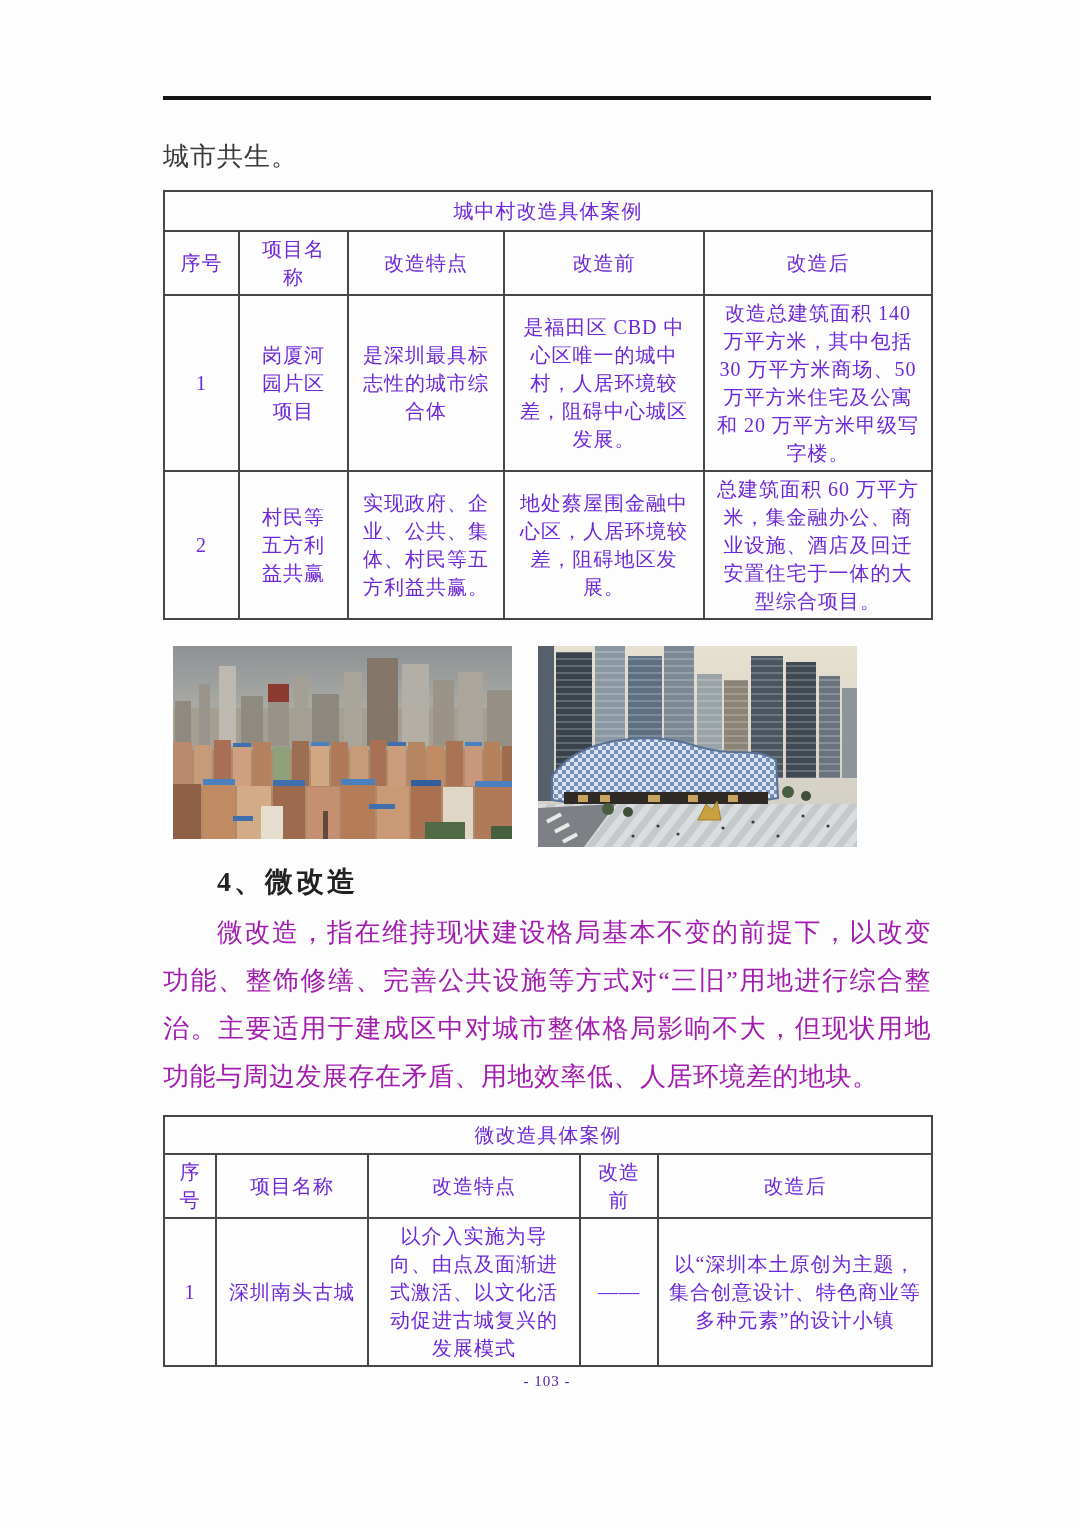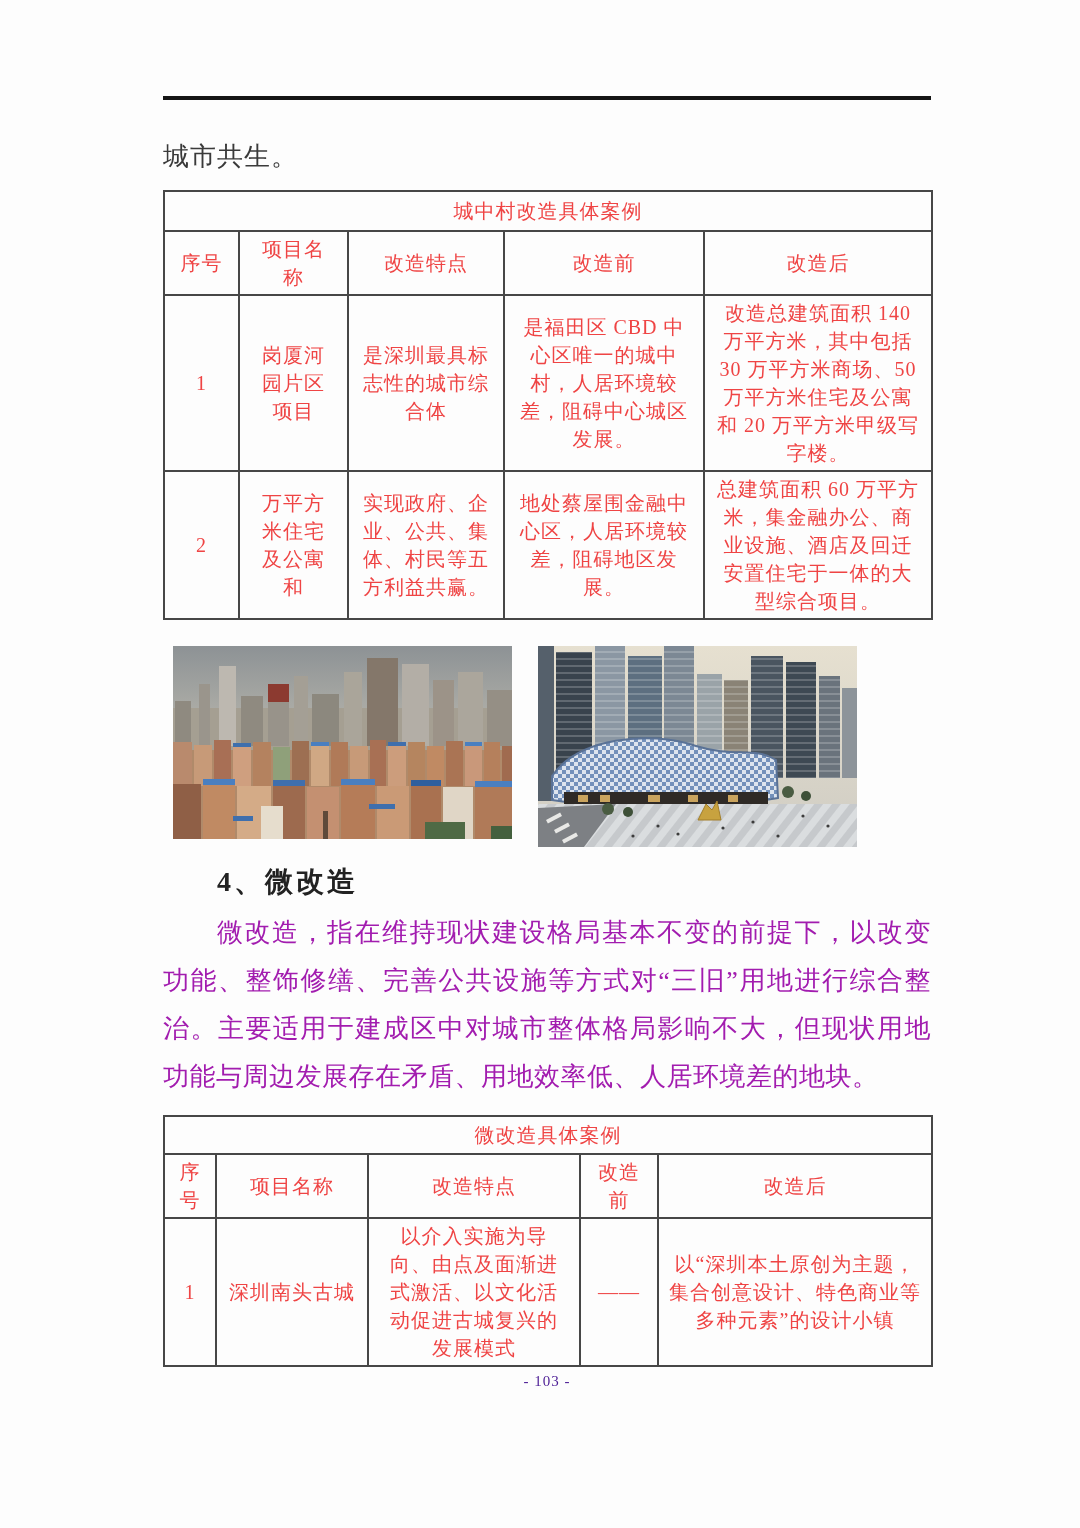--- a/index.html
+++ b/index.html
@@ -15,21 +15,21 @@
 
   .header-rule { margin-top:96px; height:4px; background:#151515; }
 
   .intro {
     margin:42px 0 0 0;
     font-size:26px; line-height:30px; letter-spacing:1px; color:#3a3a3a;
   }
 
   table.case-table {
     border-collapse:collapse; table-layout:fixed;
-    width:768px; margin-top:18px; color:#ef4444;
+    width:768px; margin-top:18px; color:#6d28d9;
   }
   table.case-table td, table.case-table th {
     border:2px solid #474747;
     font-weight:normal;
     font-size:20px; line-height:28px; letter-spacing:1px;
     text-align:center; vertical-align:middle;
     padding:3px 9px; box-sizing:border-box;
     word-break:break-word; overflow-wrap:break-word;
   }
   .t-title td { font-size:21px; letter-spacing:2px; }
@@ -91,21 +91,21 @@
         </tr>
         <tr style="height:168px">
           <td>1</td>
           <td class="pad-wide">岗厦河园片区项目</td>
           <td class="cell-just pad-mid">是深圳最具标志性的城市综合体</td>
           <td class="cell-just">是福田区 CBD 中心区唯一的城中村，人居环境较差，阻碍中心城区发展。</td>
           <td class="cell-just">改造总建筑面积 140 万平方米，其中包括 30 万平方米商场、50 万平方米住宅及公寓和 20 万平方米甲级写字楼。</td>
         </tr>
         <tr style="height:148px">
           <td>2</td>
-          <td class="pad-wide">万平方米住宅及公寓和</td>
+          <td class="pad-wide">村民等五方利益共赢</td>
           <td class="cell-just pad-mid">实现政府、企业、公共、集体、村民等五方利益共赢。</td>
           <td class="cell-just">地处蔡屋围金融中心区，人居环境较差，阻碍地区发展。</td>
           <td class="cell-just">总建筑面积 60 万平方米，集金融办公、商业设施、酒店及回迁安置住宅于一体的大型综合项目。</td>
         </tr>
       </tbody>
     </table>
 
     <div class="figures">
 
       <svg class="fig-before" viewBox="0 0 339 193" preserveAspectRatio="none">

